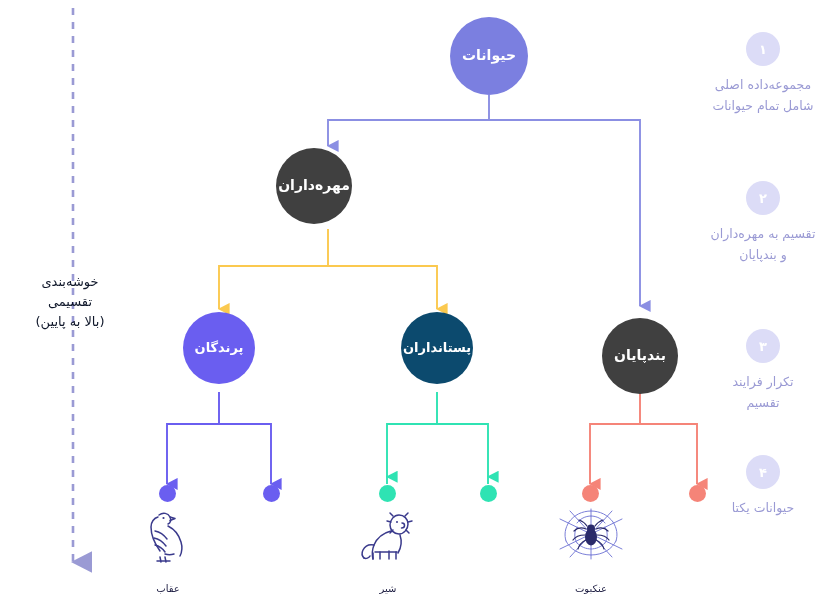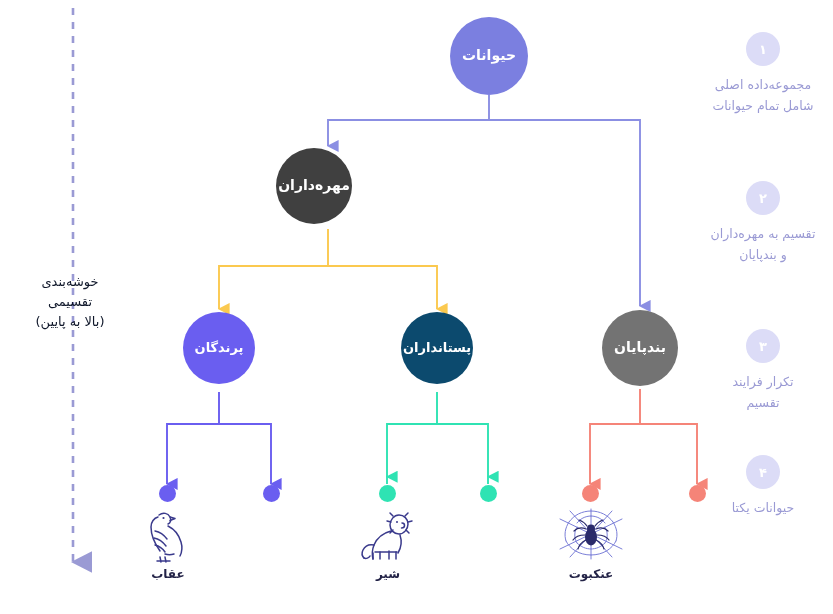--- a/index.html
+++ b/index.html
@@ -21,21 +21,21 @@
   .node.root{width:78px;height:78px;font-size:14px;}
   .node.lvl2{width:76px;height:76px;font-size:14px;}
   .node.lvl3{width:72px;height:72px;font-size:13px;}
 
   .dot{position:absolute;width:17px;height:17px;border-radius:50%;}
 
   .leaf{position:absolute;width:110px;text-align:center;}
   .leaf .art{height:60px;display:flex;align-items:flex-end;justify-content:center;}
   .leaf .art svg{display:block;}
   .leaf .cap{
-    margin-top:4px;font-size:12px;color:#232347;font-weight:bold;
+    margin-top:20px;font-size:10px;color:#232347;font-weight:normal;
     white-space:nowrap;
   }
 
   .step{position:absolute;width:150px;text-align:center;}
   .step .bubble{
     width:34px;height:34px;border-radius:50%;
     background:#dcdcf7;color:#ffffff;font-size:13px;font-weight:bold;
     display:flex;align-items:center;justify-content:center;margin:0 auto 9px auto;
   }
   .step .txt{
@@ -97,21 +97,21 @@
 (بالا به پایین)</div>
 
   <div class="node root" style="left:450px;top:17px;background:#7b7fe0;">
     <span>حیوانات</span>
   </div>
 
   <div class="node lvl2" style="left:276px;top:148px;background:#404040;">
     <span>مهره‌داران</span>
   </div>
 
-  <div class="node lvl2" style="left:602px;top:310px;background:#737373;">
+  <div class="node lvl2" style="left:602px;top:318px;background:#404040;">
     <span>بندپایان</span>
   </div>
 
   <div class="node lvl3" style="left:183px;top:312px;background:#6a5ef0;">
     <span>پرندگان</span>
   </div>
 
   <div class="node lvl3" style="left:401px;top:312px;background:#0c4a6e;">
     <span>پستانداران</span>
   </div>

